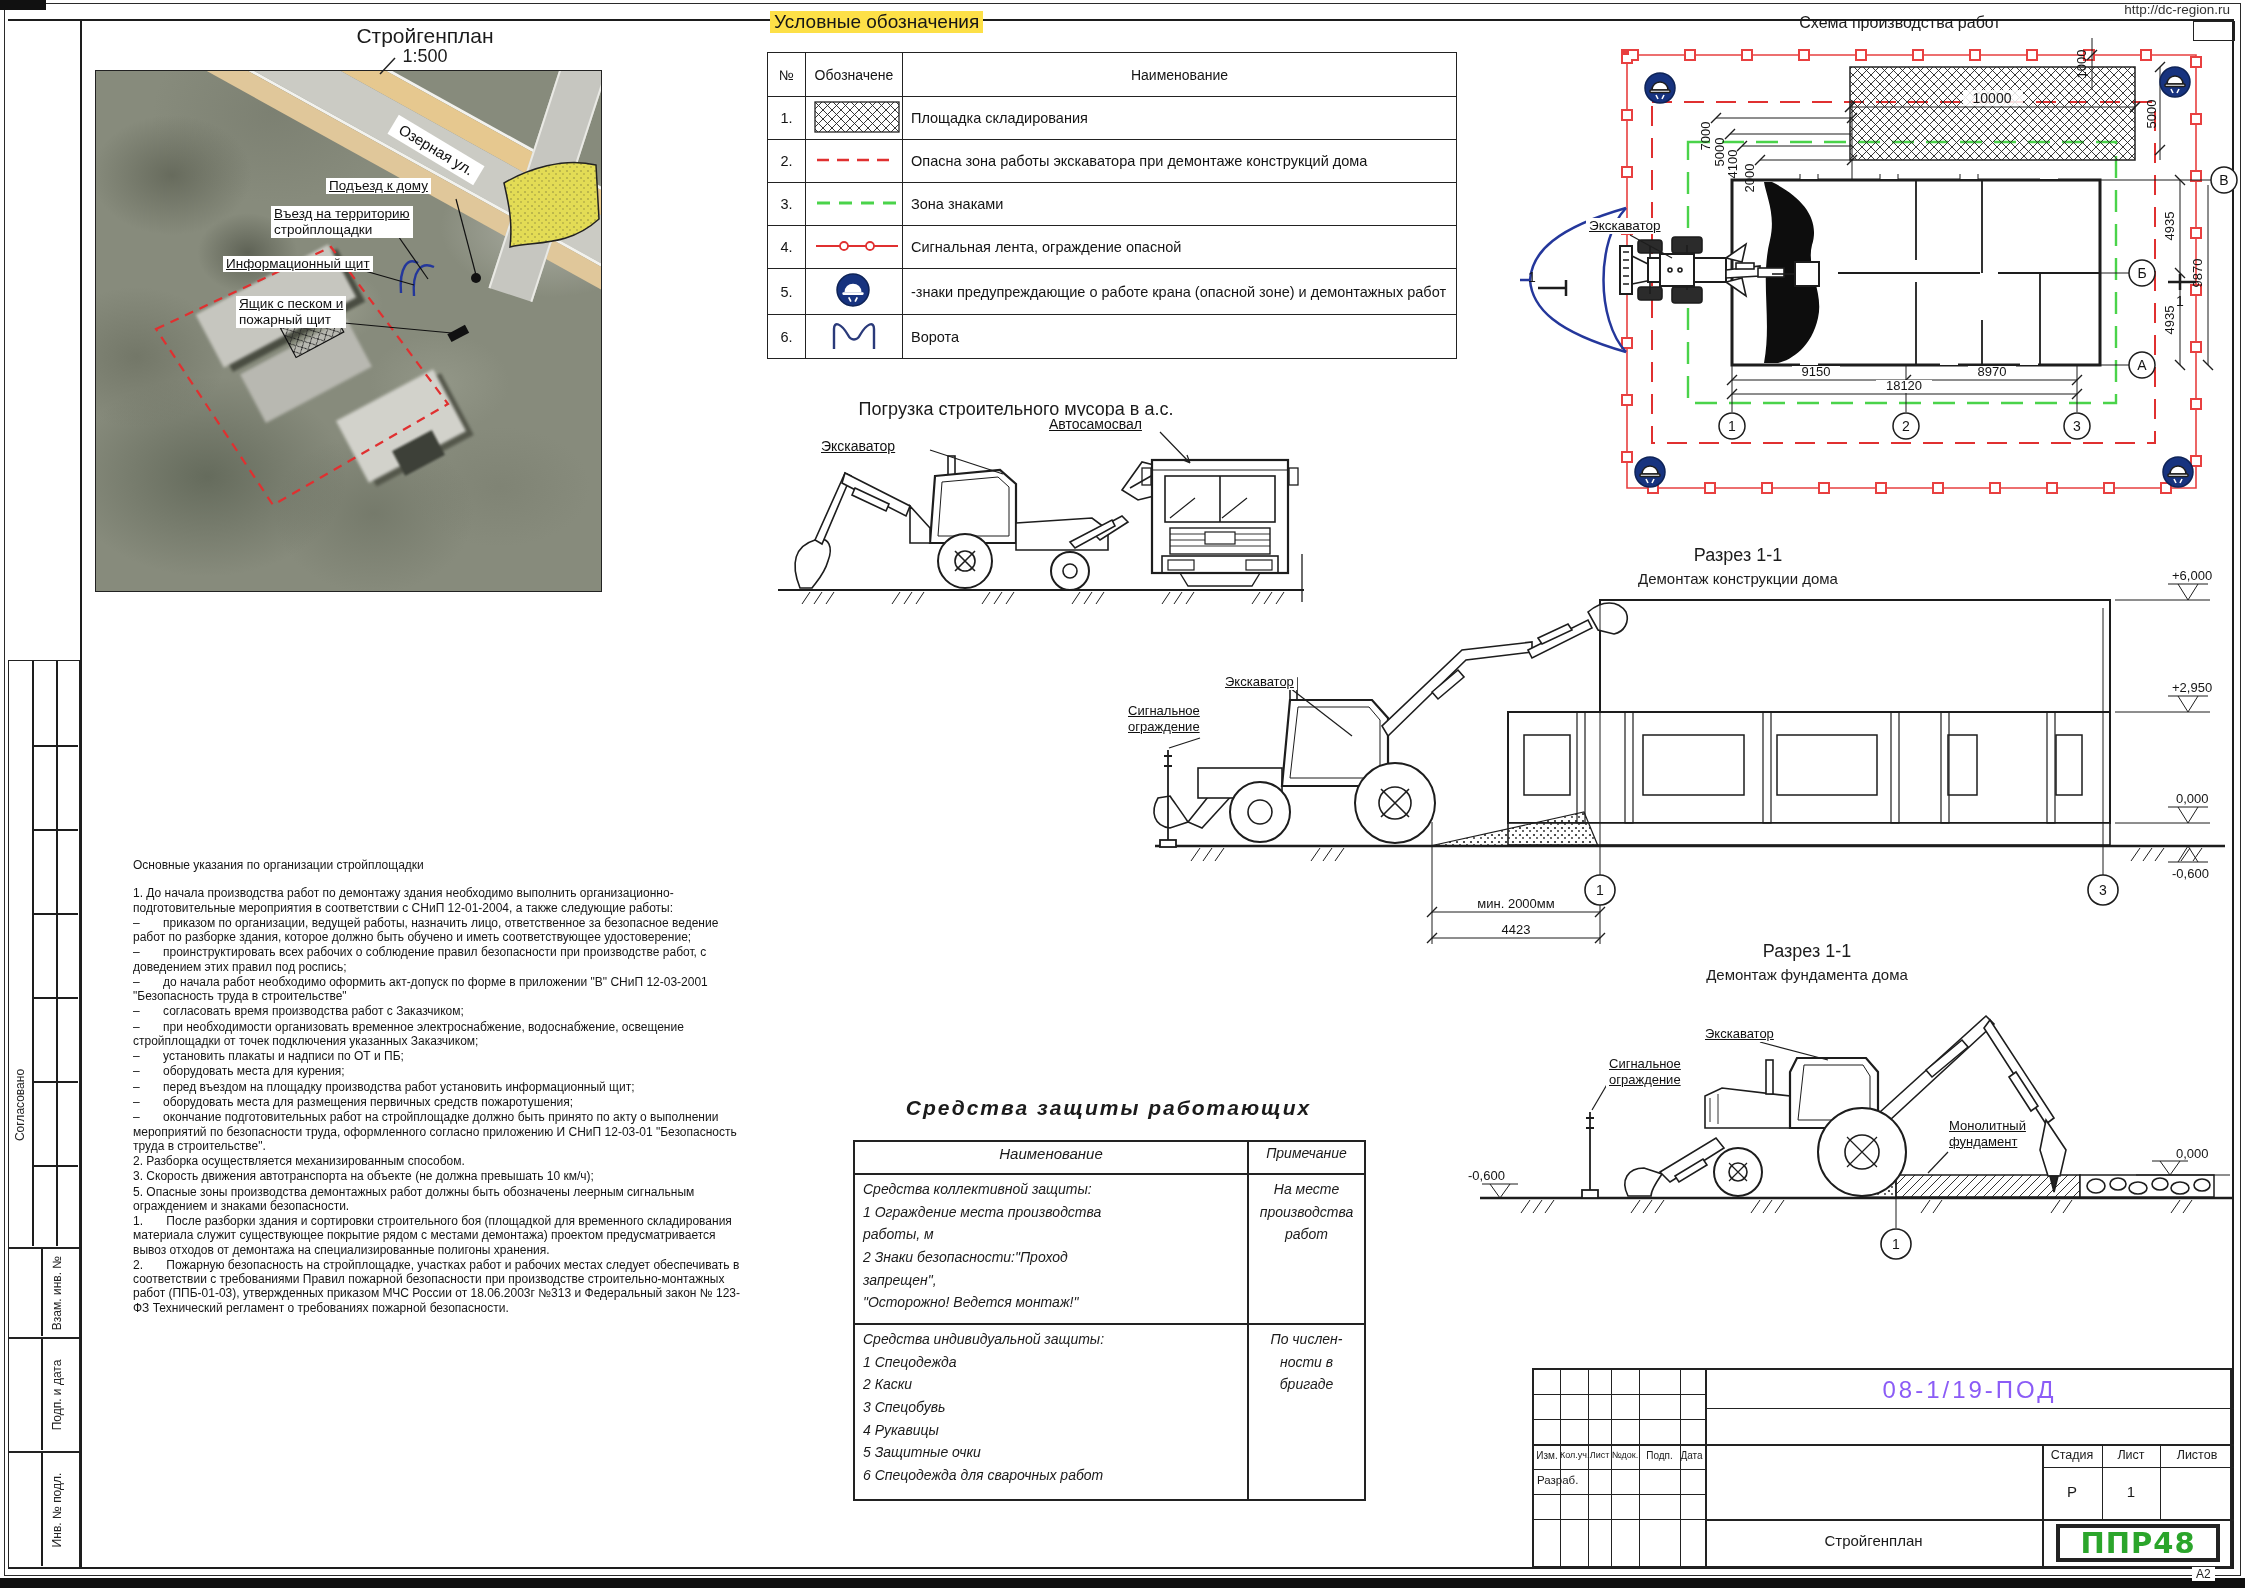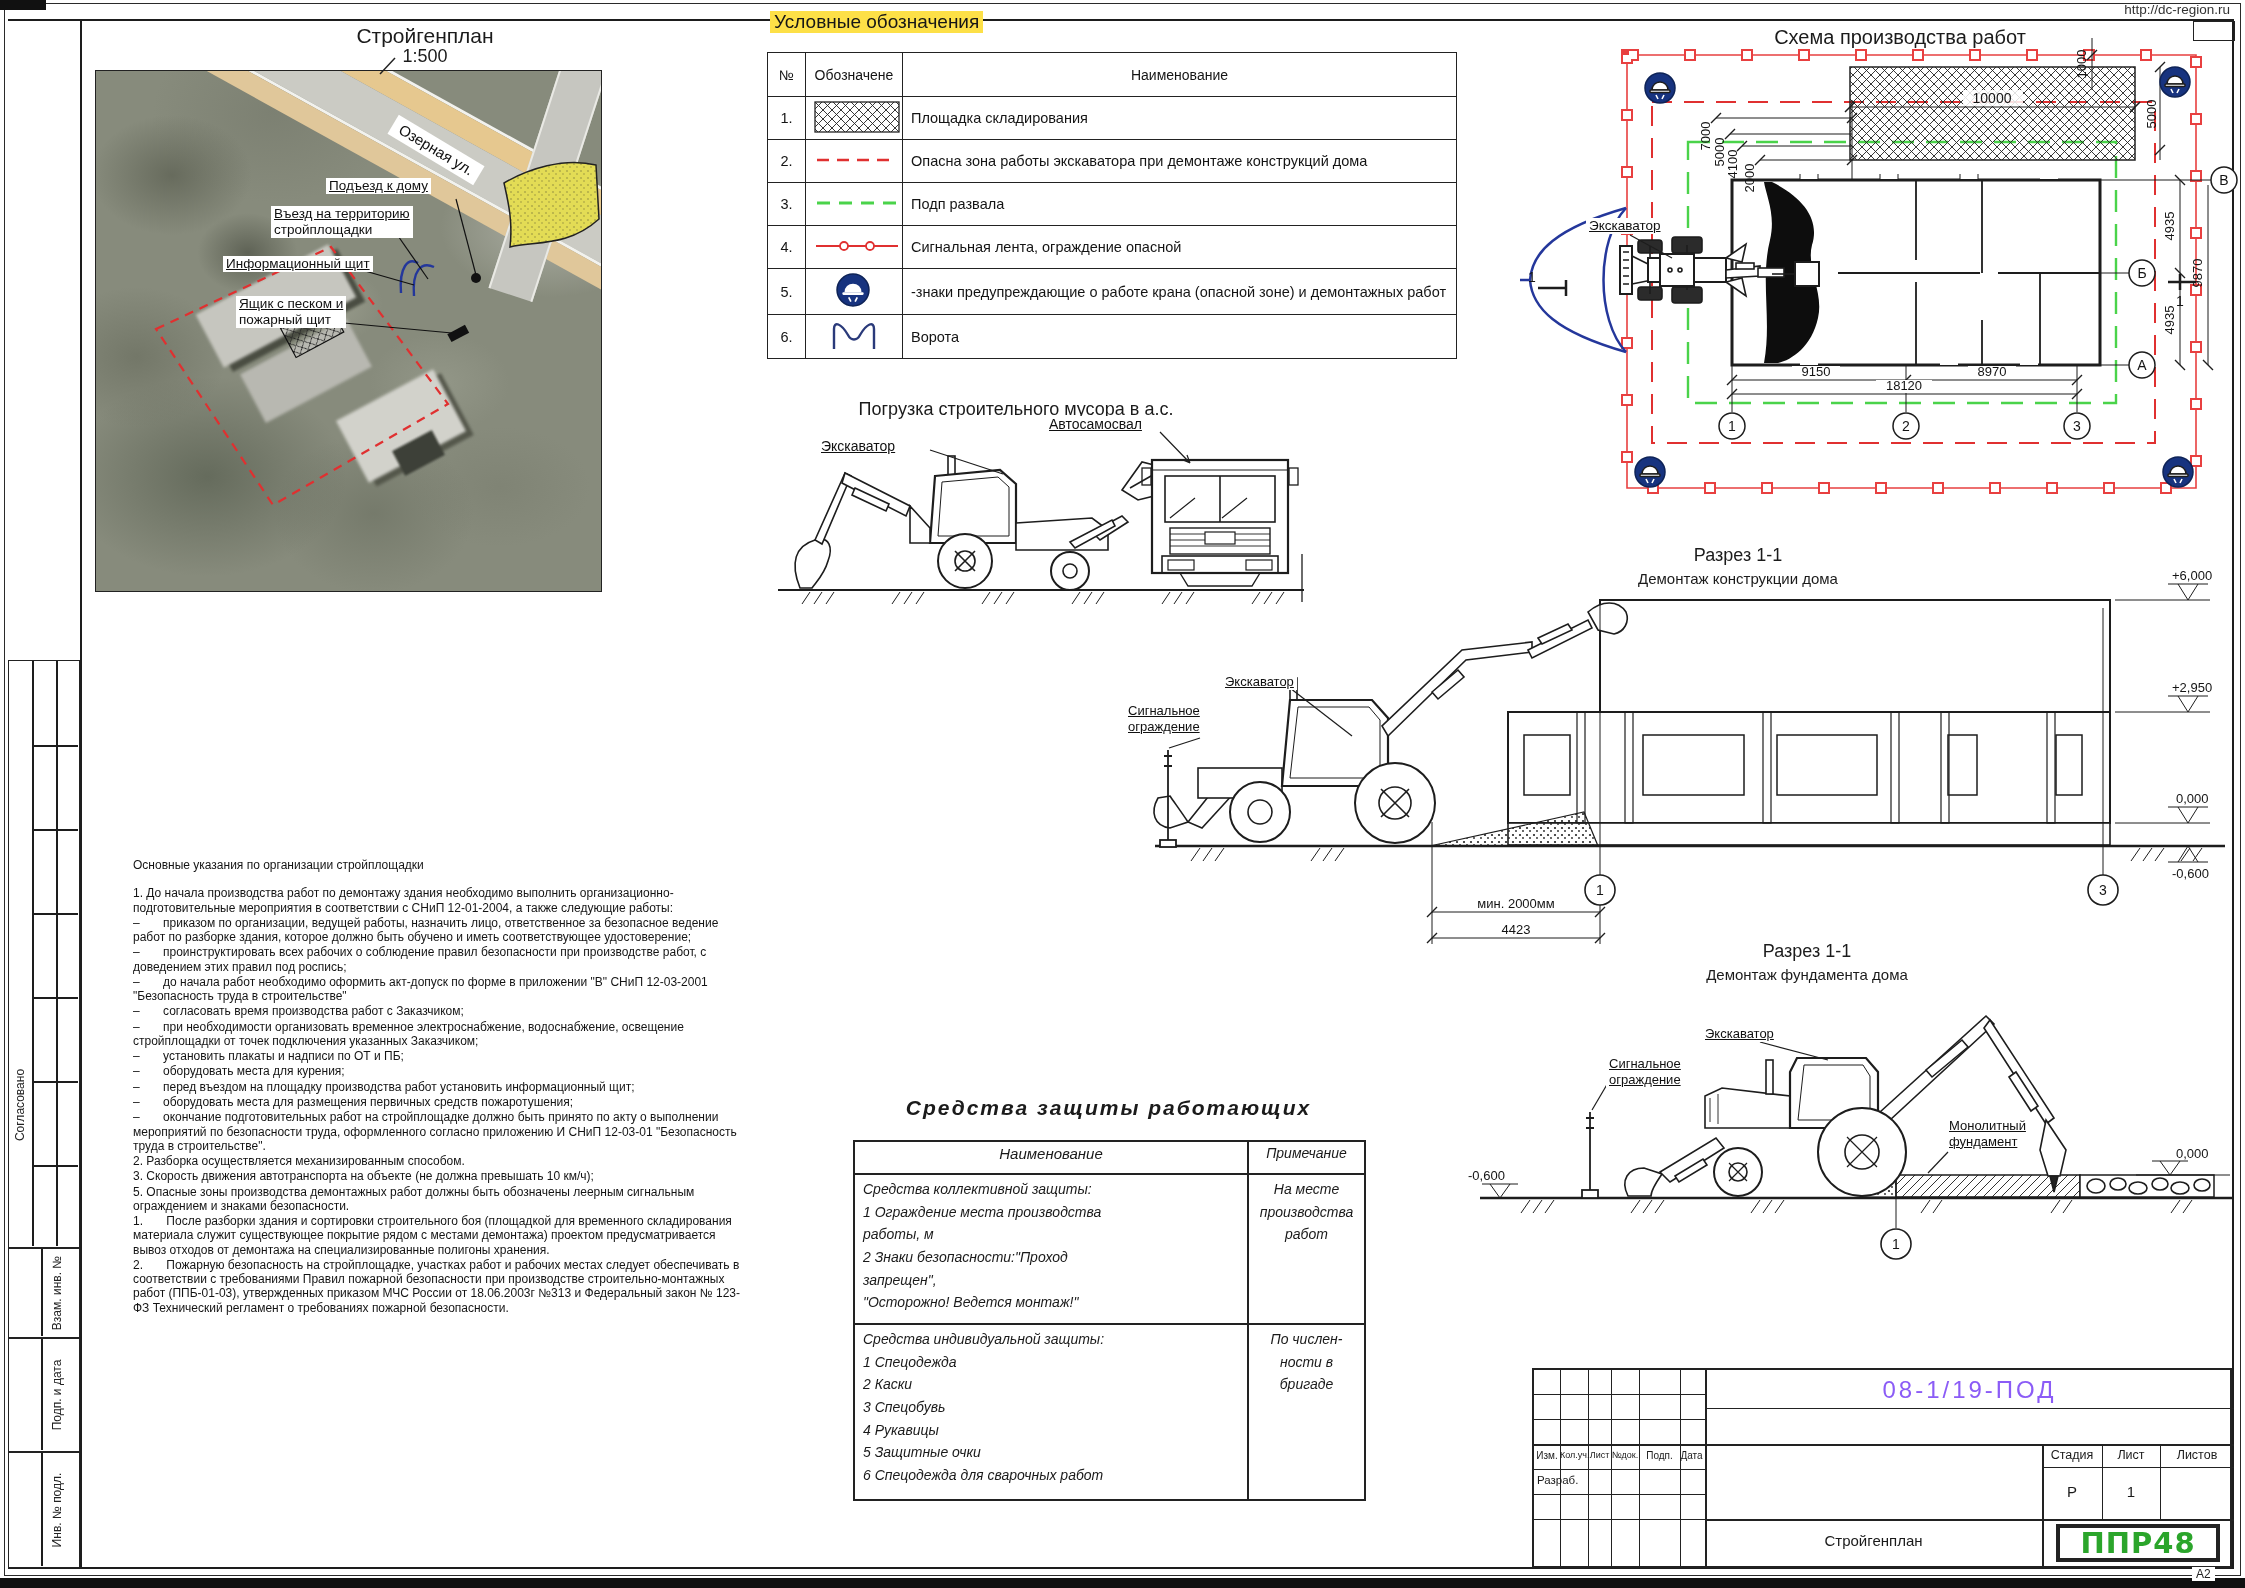--- a/index.html
+++ b/index.html
@@ -189,21 +189,21 @@
       </td>
       <td>Опасна зона работы экскаватора при демонтаже конструкций дома</td>
     </tr>
     <tr>
       <td style="text-align:center">3.</td>
       <td style="text-align:center">
         <svg width="86" height="14">
               <line x1="3" y1="7" x2="83" y2="7" stroke="#4ad34a" stroke-width="3" stroke-dasharray="13 9"></line>
             </svg>
       </td>
-      <td>Подп развала</td>
+      <td>Зона знаками</td>
     </tr>
     <tr>
       <td style="text-align:center">4.</td>
       <td style="text-align:center">
         <svg width="86" height="16">
           <line x1="2" y1="8" x2="84" y2="8" stroke="#e03030" stroke-width="1.8"></line>
           <circle cx="30" cy="8" r="4" fill="#fff" stroke="#e03030" stroke-width="1.8"></circle>
           <circle cx="56" cy="8" r="4" fill="#fff" stroke="#e03030" stroke-width="1.8"></circle>
         </svg>
       </td>
@@ -223,21 +223,21 @@
       <td style="text-align:center">
         <svg width="60" height="36" fill="none" stroke="#2a3a7a" stroke-width="2.4">
           <path d="M10,32 V12 C10,4 17,6 24,18 C27,24 33,24 36,18 C43,6 50,4 50,12 V32"></path>
         </svg>
       </td>
       <td>Ворота</td>
     </tr>
   </tbody>
     </table>
 
-  <div class="ttl" style="left:1770px;top:26px;width:260px;font-size:20px;">Схема производства работ</div>
+  <div class="ttl" style="left:1770px;top:14px;width:260px;font-size:16px;">Схема производства работ</div>
   <svg class="abs" style="left:1520px;top:30px;" width="722" height="482" viewBox="0 0 722 482">
     <g stroke="#1d1d1d" fill="none" stroke-width="1.5">
 
       <g>
         <path d="M107,25 H676 V458 H107 Z" stroke="#e84040" stroke-width="1.6"></path>
         <path d="M107,25 H676 V458 H107 Z" stroke="#e84040" stroke-width="12" stroke-dasharray="12 45"></path>
         <path d="M107,25 H676 V458 H107 Z" stroke="#fff" stroke-width="8" stroke-dasharray="8 49" stroke-dashoffset="-2"></path>
       </g>
 
       <g stroke="#24379b" stroke-width="2.5">

